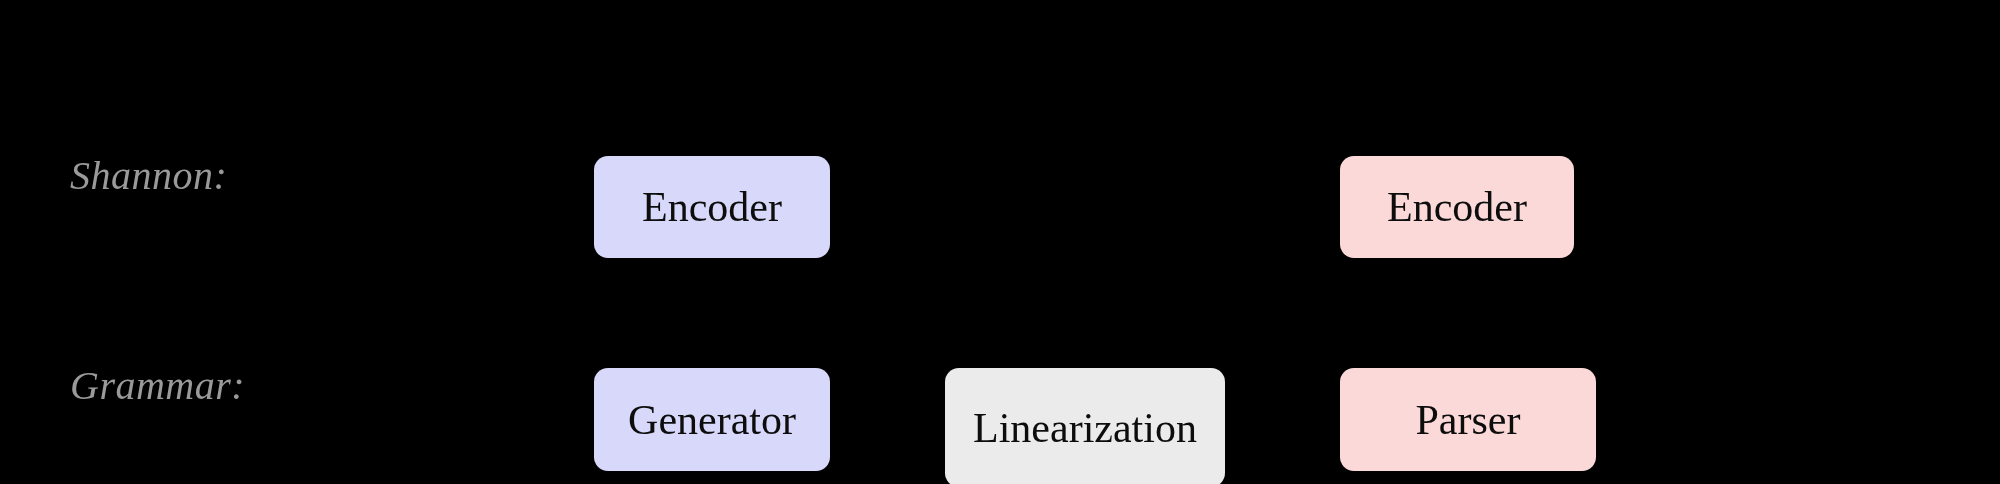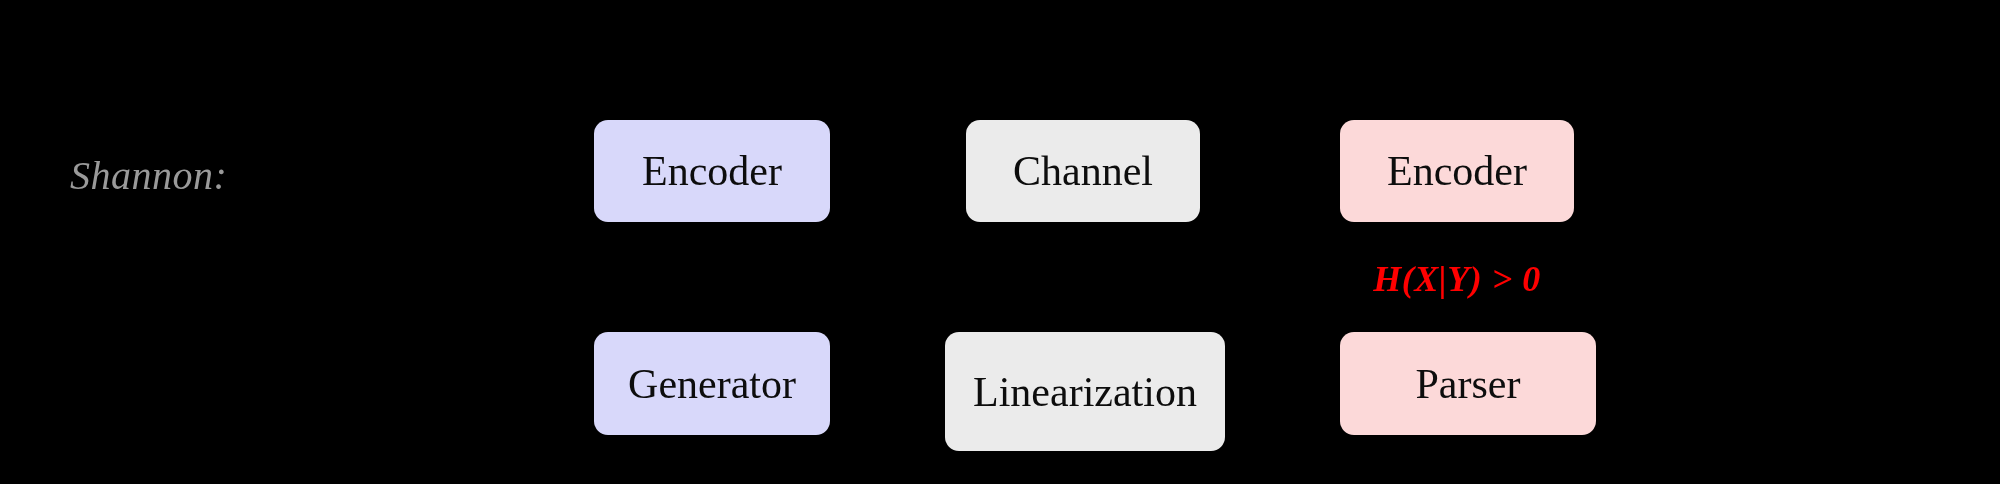--- a/index.html
+++ b/index.html
@@ -31,56 +31,52 @@
     position: absolute;
     display: flex;
     align-items: center;
     justify-content: center;
     border-radius: 14px;
     font-family: "Liberation Serif", "DejaVu Serif", serif;
     font-size: 42px;
     color: #0d0d0d;
     white-space: nowrap;
     box-sizing: border-box;
+    margin-top: 36px;
   }
   .formula {
     position: absolute;
     font-family: "Liberation Serif", "DejaVu Serif", serif;
     font-style: italic;
     font-weight: bold;
     font-size: 36px;
     white-space: nowrap;
     text-align: center;
     letter-spacing: 0.5px;
   }
 </style>
 </head>
 <body>
 
 <div id="canvas">
 
   <div class="row-label" style="left:70px; top:152px;">Shannon:</div>
 
+  <div class="row-label" style="left:70px; top:362px;">Grammar:</div>
 
   <div class="node" style="left:594px; top:120px; width:236px; height:102px; background:#d8d8fa;">
     <span>Encoder</span>
   </div>
 
-  <div class="node" style="left:966px; top:120px; width:234px; height:102px; background:#ebebeb;">
-    <span>Channel</span>
-  </div>
 
   <div class="node" style="left:1340px; top:120px; width:234px; height:102px; background:#fcd9d9;">
     <span>Encoder</span>
   </div>
 
 
-  <div class="formula" style="left:1340px; top:258px; width:234px; color:#ff0000;">
-    <span>H(X|Y) &gt; 0</span>
-  </div>
 
   <div class="node" style="left:594px; top:332px; width:236px; height:103px; background:#d8d8fa;">
     <span>Generator</span>
   </div>
 
   <div class="node" style="left:945px; top:332px; width:280px; height:119px; background:#ebebeb;">
     <span>Linearization</span>
   </div>
 
   <div class="node" style="left:1340px; top:332px; width:256px; height:103px; background:#fcd9d9;">

